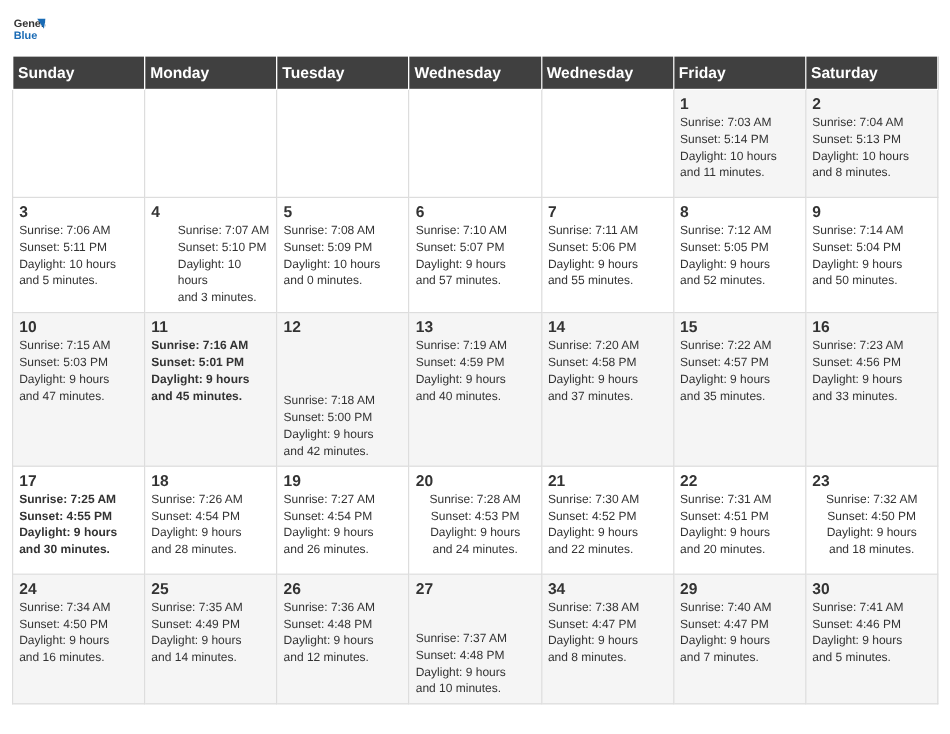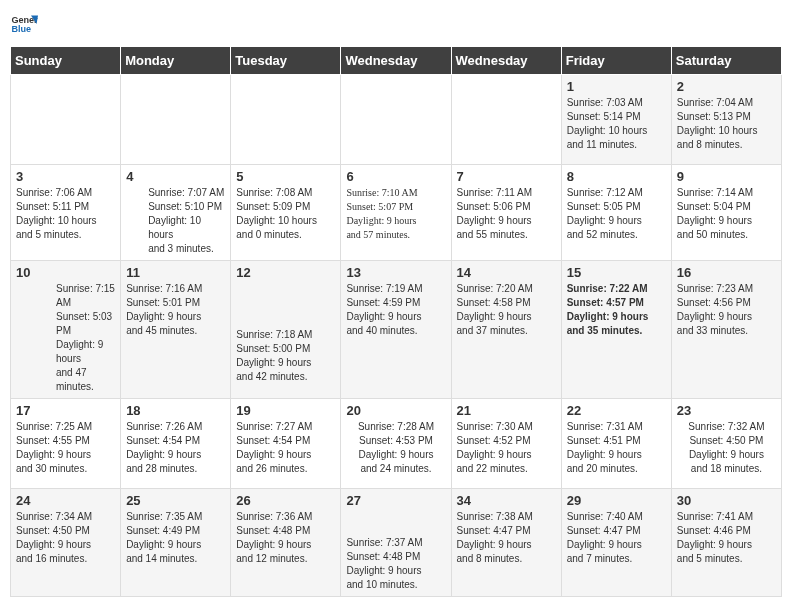--- a/index.html
+++ b/index.html
@@ -151,21 +151,21 @@
         </td>
         <td>
           <span class="day-number">5</span>
           <div class="day-info" style="white-space: pre-line;">Sunrise: 7:08 AM
 Sunset: 5:09 PM
 Daylight: 10 hours
 and 0 minutes.</div>
         </td>
         <td>
           <span class="day-number">6</span>
-          <div class="day-info" style="white-space: pre-line; font-family: Liberation Serif, serif;">Sunrise: 7:10 AM
+          <div class="day-info" style="white-space: pre-line;">Sunrise: 7:10 AM
 Sunset: 5:07 PM
 Daylight: 9 hours
 and 57 minutes.</div>
         </td>
         <td>
           <span class="day-number">7</span>
           <div class="day-info" style="white-space: pre-line;">Sunrise: 7:11 AM
 Sunset: 5:06 PM
 Daylight: 9 hours
 and 55 minutes.</div>
@@ -181,28 +181,28 @@
           <span class="day-number">9</span>
           <div class="day-info" style="white-space: pre-line;">Sunrise: 7:14 AM
 Sunset: 5:04 PM
 Daylight: 9 hours
 and 50 minutes.</div>
         </td>
       </tr>
       <tr>
         <td>
           <span class="day-number">10</span>
-          <div class="day-info" style="white-space: pre-line; margin-left: 40px;">Sunrise: 7:15 AM
+          <div class="day-info" style="white-space: pre-line;">Sunrise: 7:15 AM
 Sunset: 5:03 PM
 Daylight: 9 hours
 and 47 minutes.</div>
         </td>
         <td>
           <span class="day-number">11</span>
-          <div class="day-info" style="white-space: pre-line;">Sunrise: 7:16 AM
+          <div class="day-info" style="white-space: pre-line; font-weight: bold;">Sunrise: 7:16 AM
 Sunset: 5:01 PM
 Daylight: 9 hours
 and 45 minutes.</div>
         </td>
         <td>
           <span class="day-number">12</span>
           <div class="day-info" style="white-space: pre-line; margin-top: 48px;">Sunrise: 7:18 AM
 Sunset: 5:00 PM
 Daylight: 9 hours
 and 42 minutes.</div>
@@ -216,37 +216,37 @@
         </td>
         <td>
           <span class="day-number">14</span>
           <div class="day-info" style="white-space: pre-line;">Sunrise: 7:20 AM
 Sunset: 4:58 PM
 Daylight: 9 hours
 and 37 minutes.</div>
         </td>
         <td>
           <span class="day-number">15</span>
-          <div class="day-info" style="white-space: pre-line; font-weight: bold;">Sunrise: 7:22 AM
+          <div class="day-info" style="white-space: pre-line;">Sunrise: 7:22 AM
 Sunset: 4:57 PM
 Daylight: 9 hours
 and 35 minutes.</div>
         </td>
         <td>
           <span class="day-number">16</span>
           <div class="day-info" style="white-space: pre-line;">Sunrise: 7:23 AM
 Sunset: 4:56 PM
 Daylight: 9 hours
 and 33 minutes.</div>
         </td>
       </tr>
       <tr>
         <td>
           <span class="day-number">17</span>
-          <div class="day-info" style="white-space: pre-line;">Sunrise: 7:25 AM
+          <div class="day-info" style="white-space: pre-line; font-weight: bold;">Sunrise: 7:25 AM
 Sunset: 4:55 PM
 Daylight: 9 hours
 and 30 minutes.</div>
         </td>
         <td>
           <span class="day-number">18</span>
           <div class="day-info" style="white-space: pre-line;">Sunrise: 7:26 AM
 Sunset: 4:54 PM
 Daylight: 9 hours
 and 28 minutes.</div>

